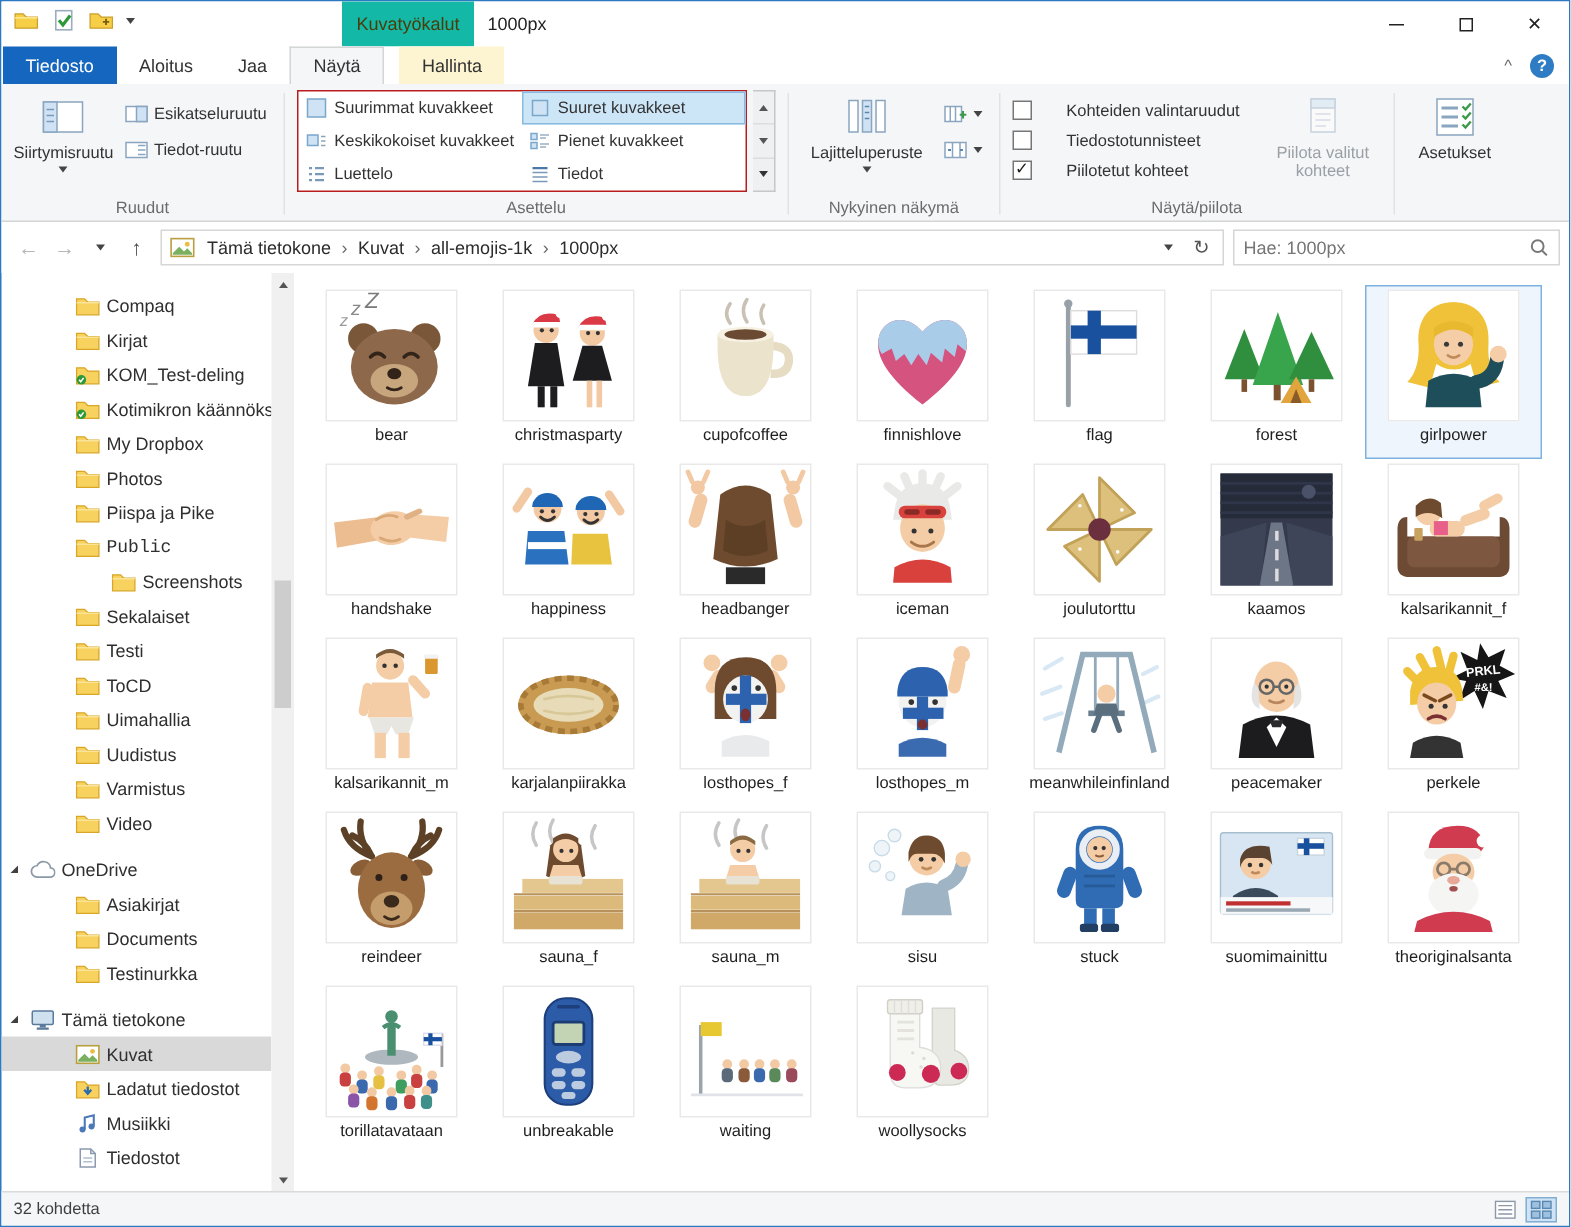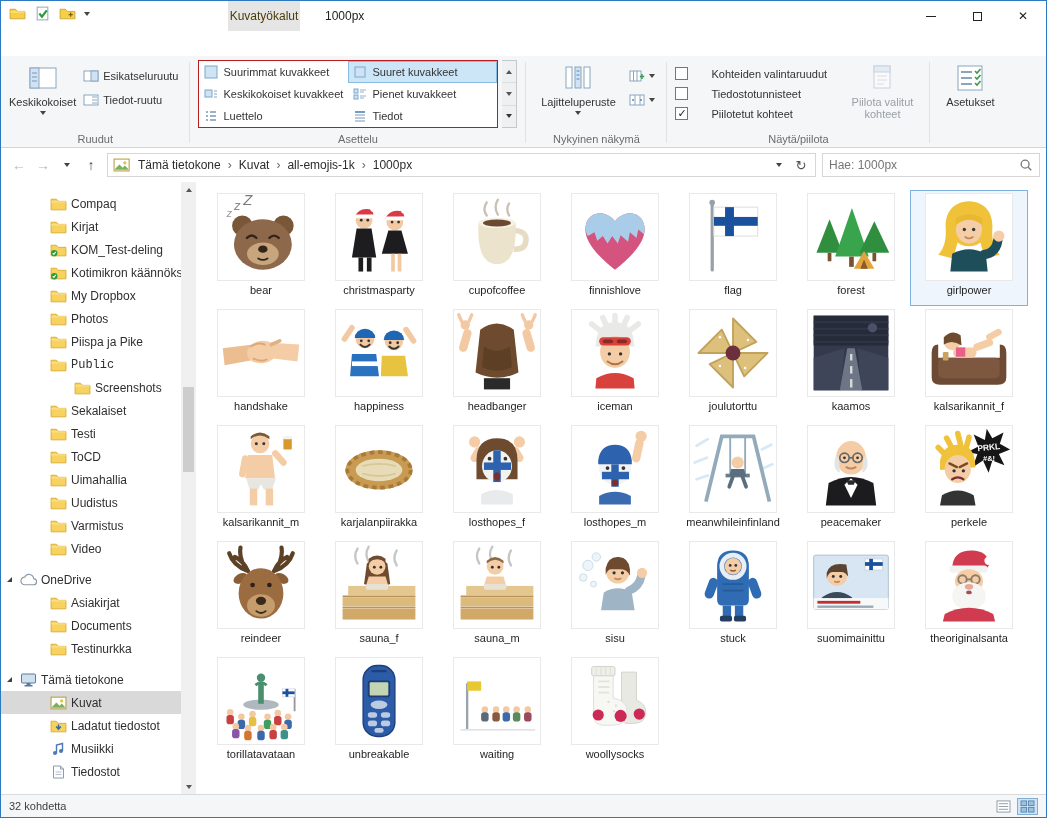--- a/index.html
+++ b/index.html
@@ -6,21 +6,21 @@
   html,body{width:1047px;height:818px;overflow:hidden;background:#fff}
   body{font-family:"Liberation Sans","DejaVu Sans",sans-serif;font-size:12px;color:#222}
   .window{position:relative;width:1047px;height:818px;border:1px solid #2b79c2;background:#fff}
 
   
   .titlebar{position:absolute;top:0;left:0;right:0;height:30px;background:#fff}
   .qat{position:absolute;left:8px;top:5px;display:flex;align-items:center;gap:8px}
   .qat-ic{width:17px;height:15px;display:inline-flex}
   .qat-ic svg{width:100%;height:100%}
   .caret{width:0;height:0;border-left:3.5px solid transparent;border-right:3.5px solid transparent;border-top:4px solid #444;display:inline-block}
-  .ctx-header{position:absolute;left:227px;top:0;width:72px;height:30px;background:#e5e5e5;color:#4a3d08;display:flex;align-items:center;justify-content:center;font-size:12px}
+  .ctx-header{position:absolute;left:227px;top:0;width:88px;height:30px;background:#14b8a6;color:#4a3d08;display:flex;align-items:center;justify-content:center;font-size:12px}
   .win-title{position:absolute;left:324px;top:8px;font-size:12px;color:#222}
   .win-controls{position:absolute;right:0;top:0;display:flex;height:30px}
   .wbtn{width:46px;height:30px;display:flex;align-items:center;justify-content:center;color:#222;font-size:12px}
   .min-line{width:10px;height:1px;background:#222}
   .max-box{width:9px;height:9px;border:1px solid #222}
 
   
   .tabrow{position:absolute;top:30px;left:0;right:0;height:25px;background:#fff;display:flex;align-items:stretch}
   .tab{padding:0 15px;display:flex;align-items:center;font-size:12px;color:#333}
   .tab.file{background:#1566be;color:#fff;margin-left:1px}
@@ -136,31 +136,42 @@
       <div class="wbtn">
           <span class="min-line"></span>
         </div>
       <div class="wbtn">
           <span class="max-box"></span>
         </div>
       <div class="wbtn">✕</div>
     </div>
   </div>
 
+  <div class="tabrow">
+    <div class="tab file">Tiedosto</div>
+    <div class="tab">Aloitus</div>
+    <div class="tab">Jaa</div>
+    <div class="tab active">Näytä</div>
+    <div class="tab contextual">Hallinta</div>
+    <div class="tab-right">
+      <span class="collapse">^</span>
+      <span class="helpbtn">?</span>
+    </div>
+  </div>
 
   <div class="ribbon">
     <div class="rgroup">
       <div class="rbody">
         <div class="btn-big">
           <span class="ic32"><svg viewBox="0 0 32 32">
                 <rect x="3" y="6" width="26" height="20" fill="#fff" stroke="#8aa5c0"></rect>
                 <rect x="3" y="6" width="9" height="20" fill="#cfe3f4" stroke="#8aa5c0"></rect>
                 <path d="M5 11 h5 M5 15 h5 M5 19 h5" stroke="#7a98b8" stroke-width="1"></path>
               </svg></span>
-          <span>Keskikokoiset</span>
+          <span>Siirtymisruutu</span>
           <span class="caret" style="margin-top:3px"></span>
         </div>
         <div class="vcol">
           <div class="btn-small">
             <span class="ic16">
                 <svg viewBox="0 0 16 14">
                   <rect x="1" y="2" width="14" height="10" fill="#fff" stroke="#8aa5c0"></rect>
                   <rect x="8" y="2" width="7" height="10" fill="#cfe3f4" stroke="#8aa5c0"></rect>
                 </svg>
               </span>

